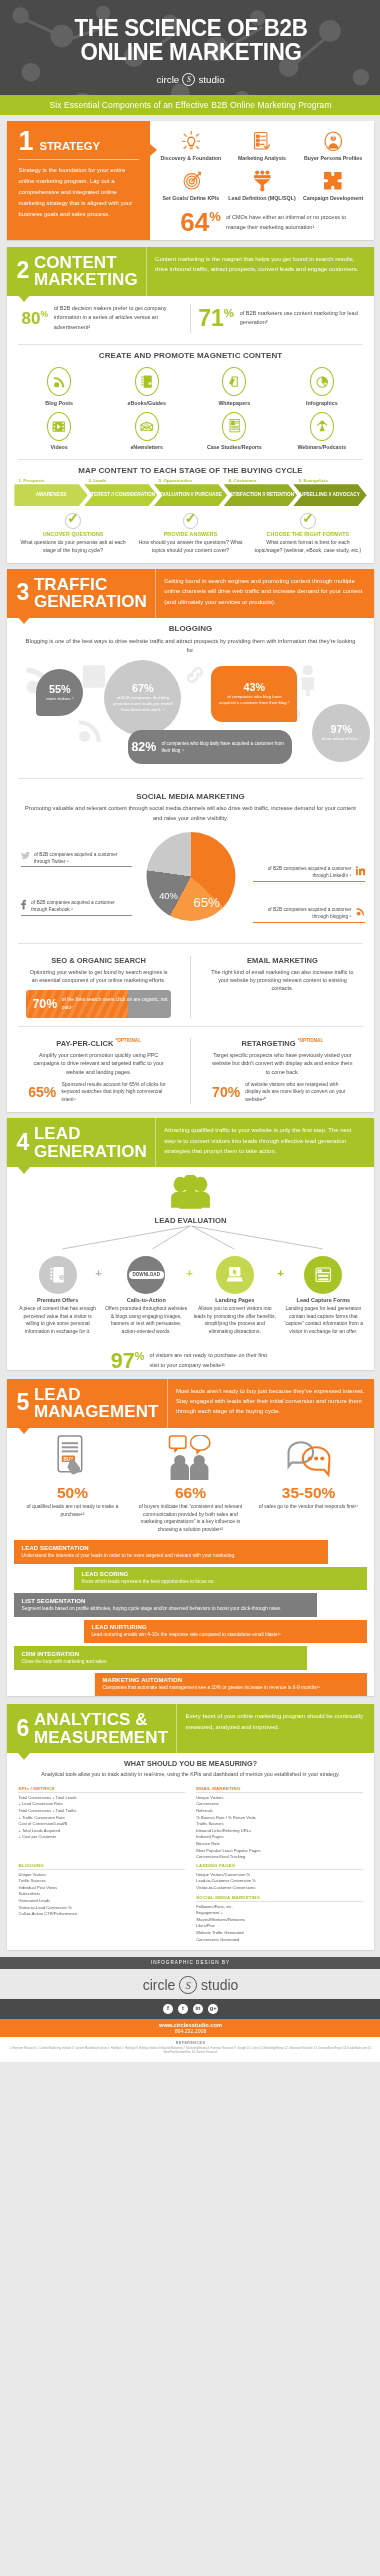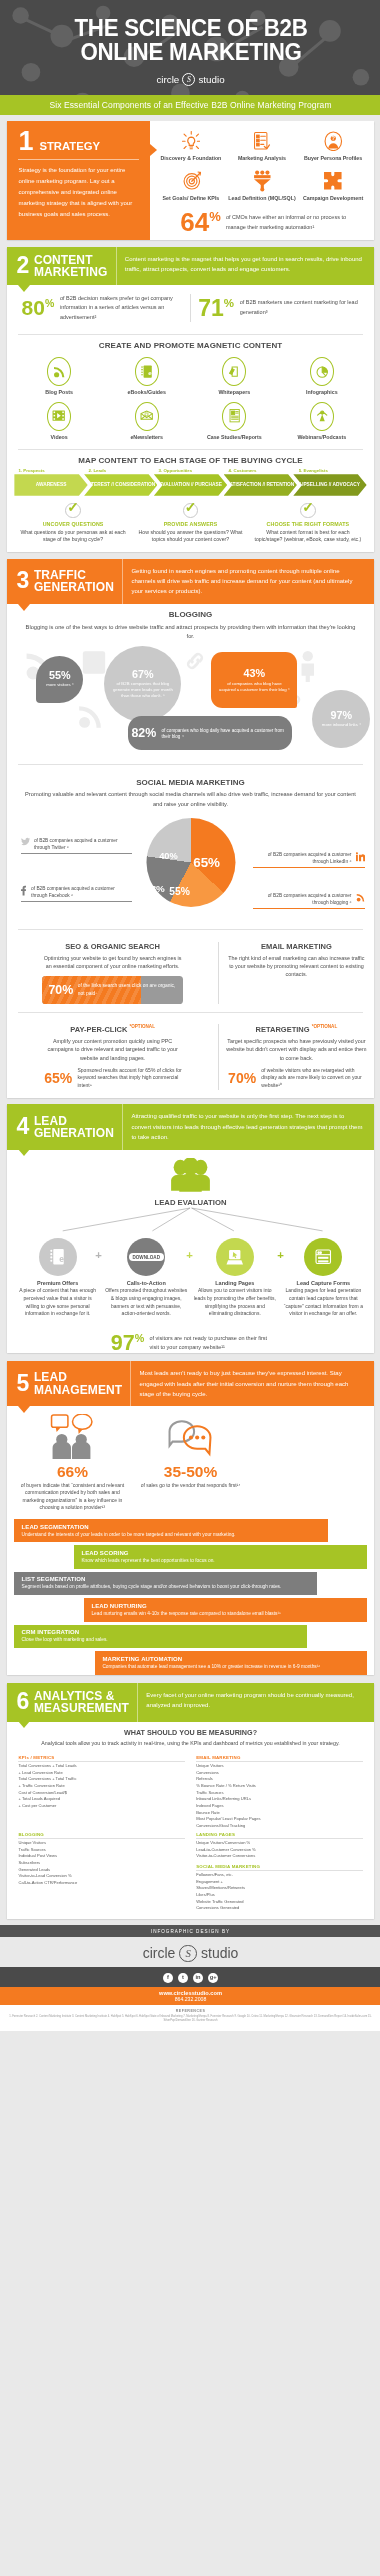--- a/index.html
+++ b/index.html
@@ -26,21 +26,21 @@
 
   
   .card { background:#fff; margin:6.2px 7.2px; box-shadow:0 0.5px 1.5px rgba(0,0,0,.22); position:relative; }
   .sec-head { display:flex; align-items:stretch; color:#fff; position:relative; }
   .sec-head.orange { background:#f47a20; }
   .sec-head.green  { background:#a6c425; }
   .sec-num {
     display:flex; align-items:center; gap:4.6px; padding:7.2px 8.2px 7.2px 9.3px; min-width:100px;
   }
   .sec-num .n { font-size:23px; font-weight:700; line-height:.85; font-family:"Liberation Sans Narrow","Liberation Sans",sans-serif; }
-  .sec-num .t { font-size:12px; font-weight:700; line-height:1.02; letter-spacing:0.1px; font-family:"Liberation Sans Narrow","Liberation Sans",sans-serif; }
+  .sec-num .t { font-size:17px; font-weight:700; line-height:1.02; letter-spacing:0.1px; font-family:"Liberation Sans Narrow","Liberation Sans",sans-serif; }
   .sec-desc { flex:1; border-left:0.5px solid rgba(255,255,255,.45); padding:7.2px 9.3px 7.2px 8.2px; font-size:6px; line-height:1.72; }
   .tail { position:absolute; left:11.3px; bottom:-6.7px; width:0;height:0;
           border-left:6.7px solid transparent; border-right:6.7px solid transparent; }
   .tail.orange { border-top:7.2px solid #f47a20; }
   .tail.green  { border-top:7.2px solid #a6c425; }
 
   
   .s1 { display:flex; }
   .s1-left { background:#f47a20; color:#fff; width:143px; padding:9.3px 11.3px 11.3px; position:relative; }
   .s1-left .num { font-size:27px; font-weight:700; line-height:.8; display:inline-block; vertical-align:bottom;font-family:"Liberation Sans Narrow","Liberation Sans",sans-serif;}
@@ -89,28 +89,28 @@
   .center-block p { font-size:5.7px; color:#4d4d4d; line-height:1.62; }
   .bubbles { position:relative; height:112px; margin:2.1px 6.2px 3.1px; }
   .bub { position:absolute; color:#fff; text-align:center; display:flex; flex-direction:column; align-items:center; justify-content:center; padding:3.1px; }
   .bub .v { font-size:10.8px; font-weight:700; line-height:1; font-family:"Liberation Sans Narrow","Liberation Sans",sans-serif;}
   .bub .d { font-size:4.3px; line-height:1.4; margin-top:1.5px; }
   .ghost { position:absolute; color:#ececec; }
 
   
   .pie-wrap { position:relative; height:108px; margin:3.1px 0 2.1px; }
   .pie { position:absolute; left:50%; top:3.1px; transform:translateX(-50%); width:89px; height:89px; border-radius:50%; }
-  .pie-lbl { position:absolute; color:#fff; font-weight:700; font-family:"Liberation Sans Narrow","Liberation Sans",sans-serif;}
+  .pie-lbl { position:absolute; color:#fff; font-weight:400; font-family:"Liberation Sans Narrow","Liberation Sans",sans-serif;margin-top:26px;}
   .legend { position:absolute; font-size:4.8px; color:#4d4d4d; line-height:1.5; }
   .legend .ul { border-bottom:1px solid #8d8d8d; margin-top:1.5px; }
   .legend.lk .ul { border-bottom-color:#f47a20; }
 
   
   .twocol { display:flex; padding:5.2px 0 2.1px; }
-  .twocol > div { flex:1; padding:0 7px; text-align:center;margin-left:28px; }
+  .twocol > div { flex:1; padding:0 19px; text-align:center; }
   .twocol > div + div { border-left:0.5px solid #dcdcdc; }
   .twocol h3 { font-size:7.5px; font-weight:700; color:#4d4d4d; margin-bottom:3.1px; font-family:"Liberation Sans Narrow","Liberation Sans",sans-serif;}
   .twocol p { font-size:5.4px; color:#4d4d4d; line-height:1.55; }
   .bar { margin-top:5.2px; height:28px; border-radius:3.6px; background:#9a9a9a; overflow:hidden; position:relative; display:flex; align-items:center; }
   .bar .fill { position:absolute; left:0; top:0; bottom:0; background:#f47a20;
       background-image:repeating-linear-gradient(115deg, rgba(255,255,255,.13) 0 3.6px, transparent 3.6px 8.2px); }
   .bar .inner { position:relative; display:flex; align-items:center; gap:4.6px; padding-left:6.2px; color:#fff; text-align:left; }
   .bar .pct { font-size:12.4px; font-weight:700; font-family:"Liberation Sans Narrow","Liberation Sans",sans-serif;}
   .bar .txt { font-size:4.9px; line-height:1.48; }
   .opt { color:#f47a20; font-size:4.6px; font-weight:700; vertical-align:super; }
@@ -299,21 +299,21 @@
     <div class="sec-head green">
       <div class="sec-num">
         <div class="n">2</div>
         <div class="t"><span>CONTENT</span><br><span>MARKETING</span></div>
       </div>
       <div class="sec-desc">Content marketing is the magnet that helps you get found in search results, drive inbound traffic, attract prospects, convert leads and engage customers.</div>
       <div class="tail green"></div>
     </div>
     <div class="two-stats">
       <div>
-        <div class="bignum g" style="font-size:21px;"><span>80</span><sup>%</sup></div>
+        <div class="bignum g" style="font-size:17px;"><span>80</span><sup>%</sup></div>
         <div class="stat-text">of B2B decision makers prefer to get company information in a series of articles versus an advertisement²</div>
       </div>
       <div>
         <div class="bignum g" style="font-size:23px;"><span>71</span><sup>%</sup></div>
         <div class="stat-text">of B2B marketers use content marketing for lead generation³</div>
       </div>
     </div>
     <div class="hr"></div>
     <div class="sub-h">CREATE AND PROMOTE MAGNETIC CONTENT</div>
     <div class="content-grid">
@@ -688,20 +688,34 @@
   <div class="card">
     <div class="sec-head orange">
       <div class="sec-num">
         <div class="n">5</div>
         <div class="t"><span>LEAD</span><br><span>MANAGEMENT</span></div>
       </div>
       <div class="sec-desc">Most leads aren't ready to buy just because they've expressed interest. Stay engaged with leads after their initial conversion and nurture them through each stage of the buying cycle.</div>
       <div class="tail orange"></div>
     </div>
     <div class="lm-grid">
+      <div>
+        <svg width="41" height="45" viewBox="0 0 80 88">
+          <rect x="12" y="2" width="46" height="70" rx="5" fill="none" stroke="#8d8d8d" stroke-width="3"></rect>
+          <rect x="19" y="14" width="32" height="4" fill="#9a9a9a"></rect>
+            <rect x="19" y="22" width="32" height="4" fill="#9a9a9a"></rect>
+            <rect x="19" y="30" width="32" height="4" fill="#9a9a9a"></rect>
+          <rect x="19" y="40" width="26" height="13" rx="2" fill="#f47a20"></rect>
+          <text x="32" y="50" font-size="9" font-weight="bold" fill="#fff" text-anchor="middle">BUY</text>
+          <circle cx="35" cy="66" r="2" fill="#9a9a9a"></circle>
+          <path d="M36 48c4-2 8 1 10 5l8 10c2 3 1 7-2 9l-6 4c-3 2-7 1-9-2l-7-11z" fill="#9a9a9a"></path>
+        </svg>
+        <div class="pct">50%</div>
+        <p>of qualified leads are not ready to make a purchase¹²</p>
+      </div>
       <div>
         <svg width="52" height="45" viewBox="0 0 100 88">
           <rect x="10" y="2" width="32" height="24" rx="4" fill="none" stroke="#f47a20" stroke-width="3"></rect>
           <path d="M18 26l2 9 8-9z" fill="#f47a20"></path>
           <ellipse cx="70" cy="15" rx="19" ry="15" fill="none" stroke="#f47a20" stroke-width="3"></ellipse>
           <path d="M62 29l1 10 8-9z" fill="#f47a20"></path>
           <circle cx="30" cy="50" r="11" fill="#8d8d8d"></circle>
             <path d="M12 88V66c0-8 8-12 18-12s18 4 18 12v22z" fill="#8d8d8d"></path>
           <circle cx="68" cy="50" r="11" fill="#8d8d8d"></circle>
             <path d="M50 88V66c0-8 8-12 18-12s18 4 18 12v22z" fill="#8d8d8d"></path>

